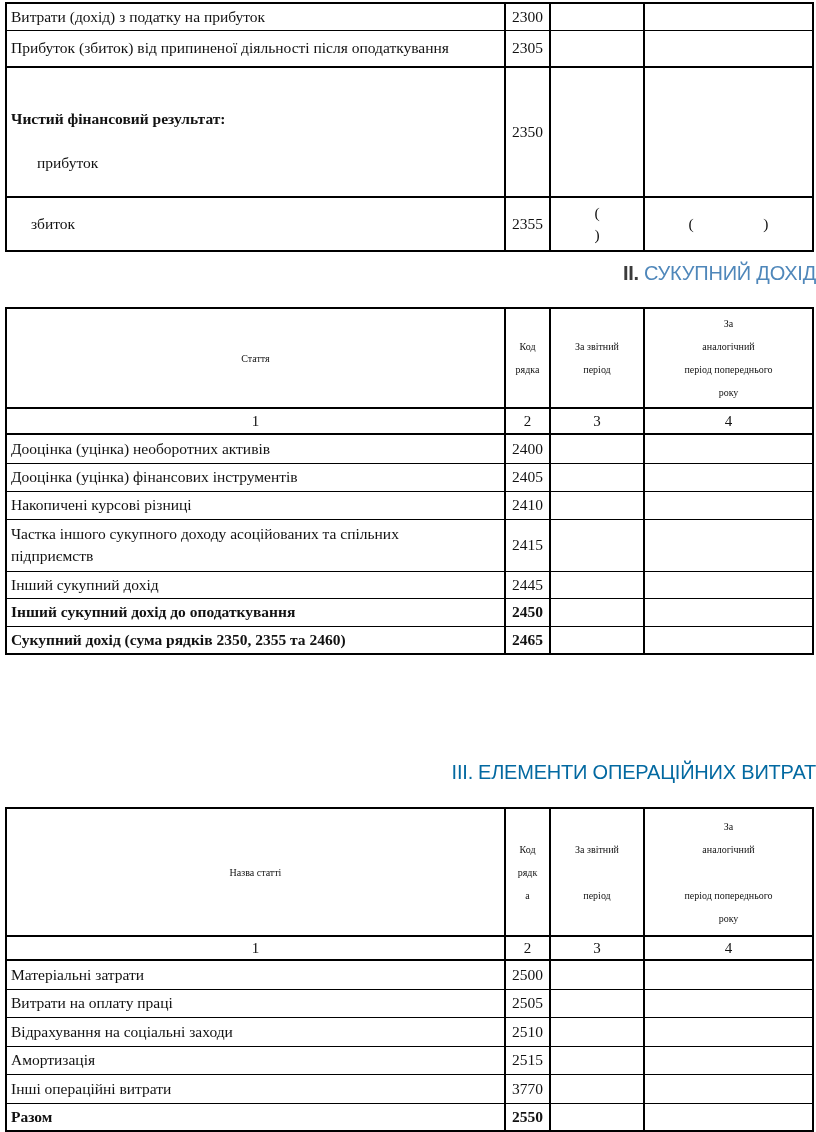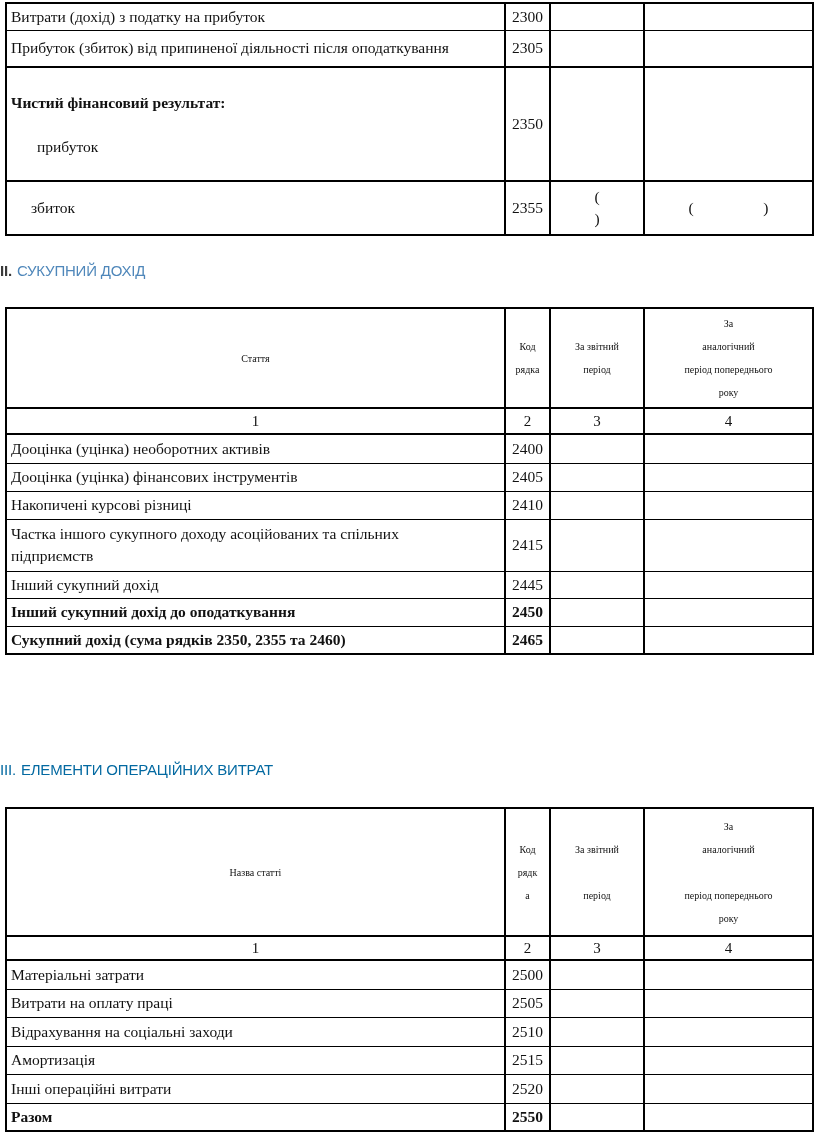--- a/index.html
+++ b/index.html
@@ -24,22 +24,22 @@
   td.vb { vertical-align:bottom; padding-bottom:3px; }
   tr.b td { font-weight:bold; }
   .indent { padding-left:26px; }
   .headline { font-weight:bold; }
   tr.hdr td {
     text-align:center; vertical-align:middle; white-space:pre-line;
     font-size:10px; line-height:23px; font-weight:normal;
   }
   tr.nums td { text-align:center; font-size:15px; }
   .sec-title {
-    position:absolute; left:0; width:816px; text-align:left;
-    font-family:"Liberation Sans", sans-serif; font-size:15px;
+    position:absolute; left:0; width:816px; text-align:right;
+    font-family:"Liberation Sans", sans-serif; font-size:20px;
     letter-spacing:-0.2px; white-space:nowrap;
   }
   .sec-num { margin-right:5px; }
 </style>
 </head>
 <body>
 
 <div class="page">
 
   <table class="fin" style="top:2px; left:5px; width:807px;">
@@ -56,21 +56,21 @@
       <td class="center"></td>
       <td class="center"></td>
     </tr>
     <tr style="height:37px" class="thick">
       <td class="name">Прибуток (збиток) від припиненої діяльності після оподаткування</td>
       <td class="code">2305</td>
       <td class="center"></td>
       <td class="center"></td>
     </tr>
     <tr style="height:47px" class="thick">
-      <td class="name" style="vertical-align:top; padding-top:2px;">
+      <td class="name" style="vertical-align:top; padding-top:18px;">
         <div class="headline">Чистий фінансовий результат:</div>
         <div class="indent">прибуток</div>
       </td>
       <td class="code vb">2350</td>
       <td class="center"></td>
       <td class="center"></td>
     </tr>
     <tr style="height:54px">
       <td class="name"><span class="indent" style="padding-left:20px;">збиток</span></td>
       <td class="code vb">2355</td>
@@ -207,21 +207,21 @@
       <td></td>
     </tr>
     <tr style="height:28px">
       <td class="name">Амортизація</td>
       <td class="code">2515</td>
       <td></td>
       <td></td>
     </tr>
     <tr style="height:29px">
       <td class="name">Інші операційні витрати</td>
-      <td class="code">2520</td>
+      <td class="code">3770</td>
       <td></td>
       <td></td>
     </tr>
     <tr class="b" style="height:28px">
       <td class="name">Разом</td>
       <td class="code">2550</td>
       <td></td>
       <td></td>
     </tr>
   </tbody>

